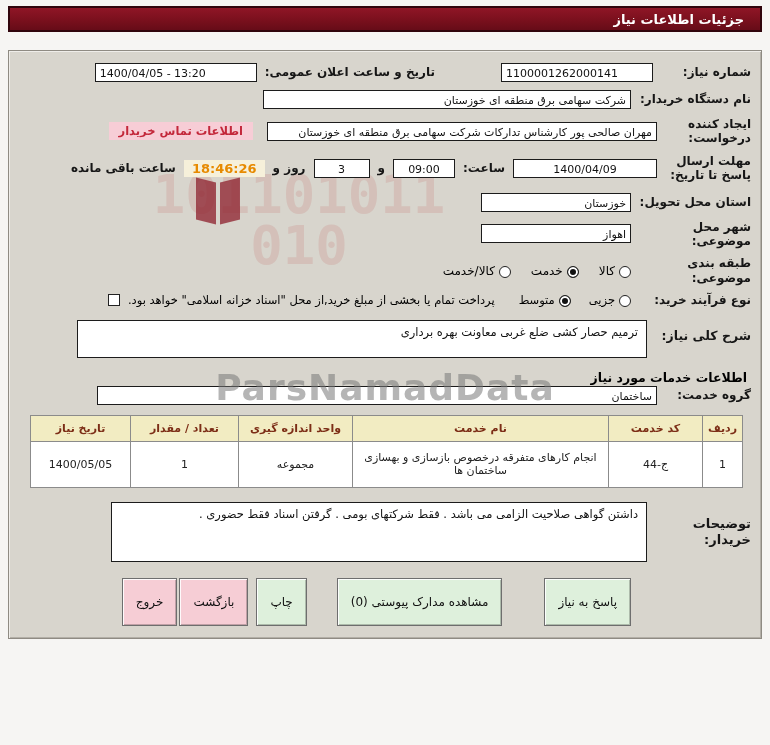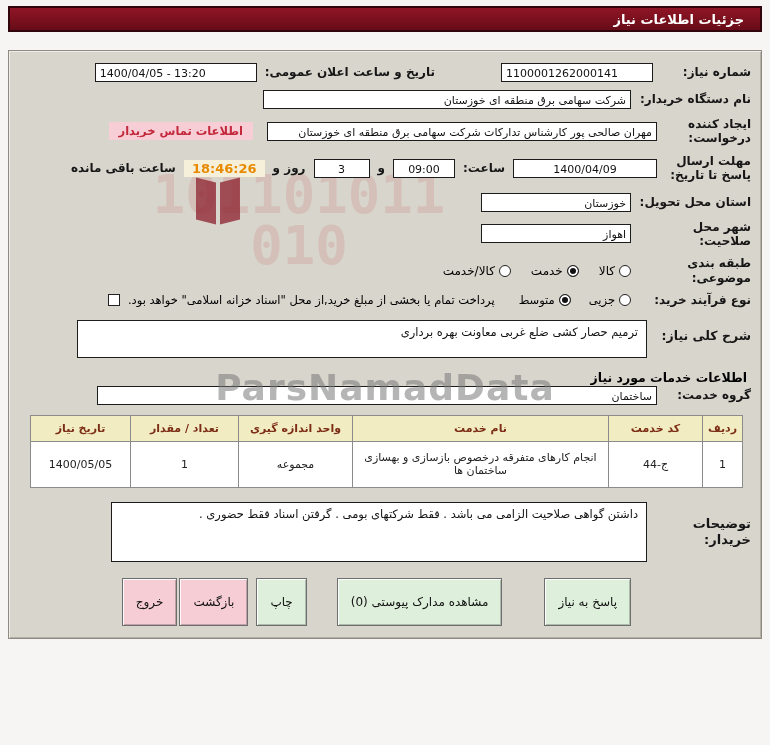--- a/index.html
+++ b/index.html
@@ -61,21 +61,21 @@
   }
   .radio {
     width: 12px; height: 12px; border: 1px solid #222;
     border-radius: 50%; background: #fff; flex: 0 0 auto; display: inline-block;
   }
   .radio.checked { background: #111; box-shadow: inset 0 0 0 2px #fff; }
   .checkbox {
     width: 12px; height: 12px; border: 1px solid #222;
     background: #fff; flex: 0 0 auto; display: inline-block;
   }
-  .opt { display: flex; align-items: center; gap: 4px; }
+  .opt { display: flex; align-items: flex-end; gap: 4px; }
   .section-title { font-size: 12.5px; font-weight: bold; margin: 12px 4px 1px 0; position: relative; z-index: 2; }
   
   table.svc {
     border-collapse: collapse; table-layout: fixed;
     margin: 10px 8px 0 0; width: 712px;
     font-size: 11px; position: relative; z-index: 2;
     background: #fff;
   }
   table.svc th {
     background: #f2ecc2; color: #7c2d16; font-weight: bold;
@@ -170,21 +170,21 @@
     <span class="countdown">18:46:26</span>
     <span class="lbl">ساعت باقی مانده</span>
   </div>
 
   <div class="frow">
     <span class="lbl" style="width:112px">استان محل تحویل:</span>
     <span class="input" style="width:150px">خوزستان</span>
   </div>
 
   <div class="frow">
-    <span class="lbl" style="width:112px">شهر محل صلاحیت:</span>
+    <span class="lbl" style="width:112px">شهر محل موضوعی:</span>
     <span class="input" style="width:150px">اهواز</span>
   </div>
 
   <div class="frow">
     <span class="lbl" style="width:112px">طبقه بندی موضوعی:</span>
     <span class="opt">
       <span class="radio"></span>
       <span>کالا</span>
     </span>
     <span class="opt" style="margin-right:12px">

